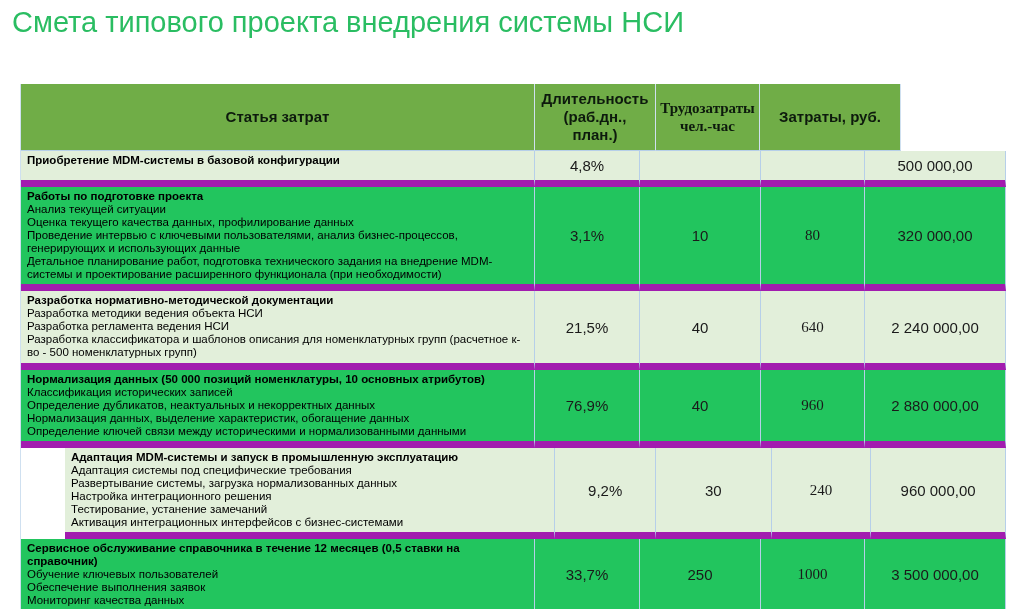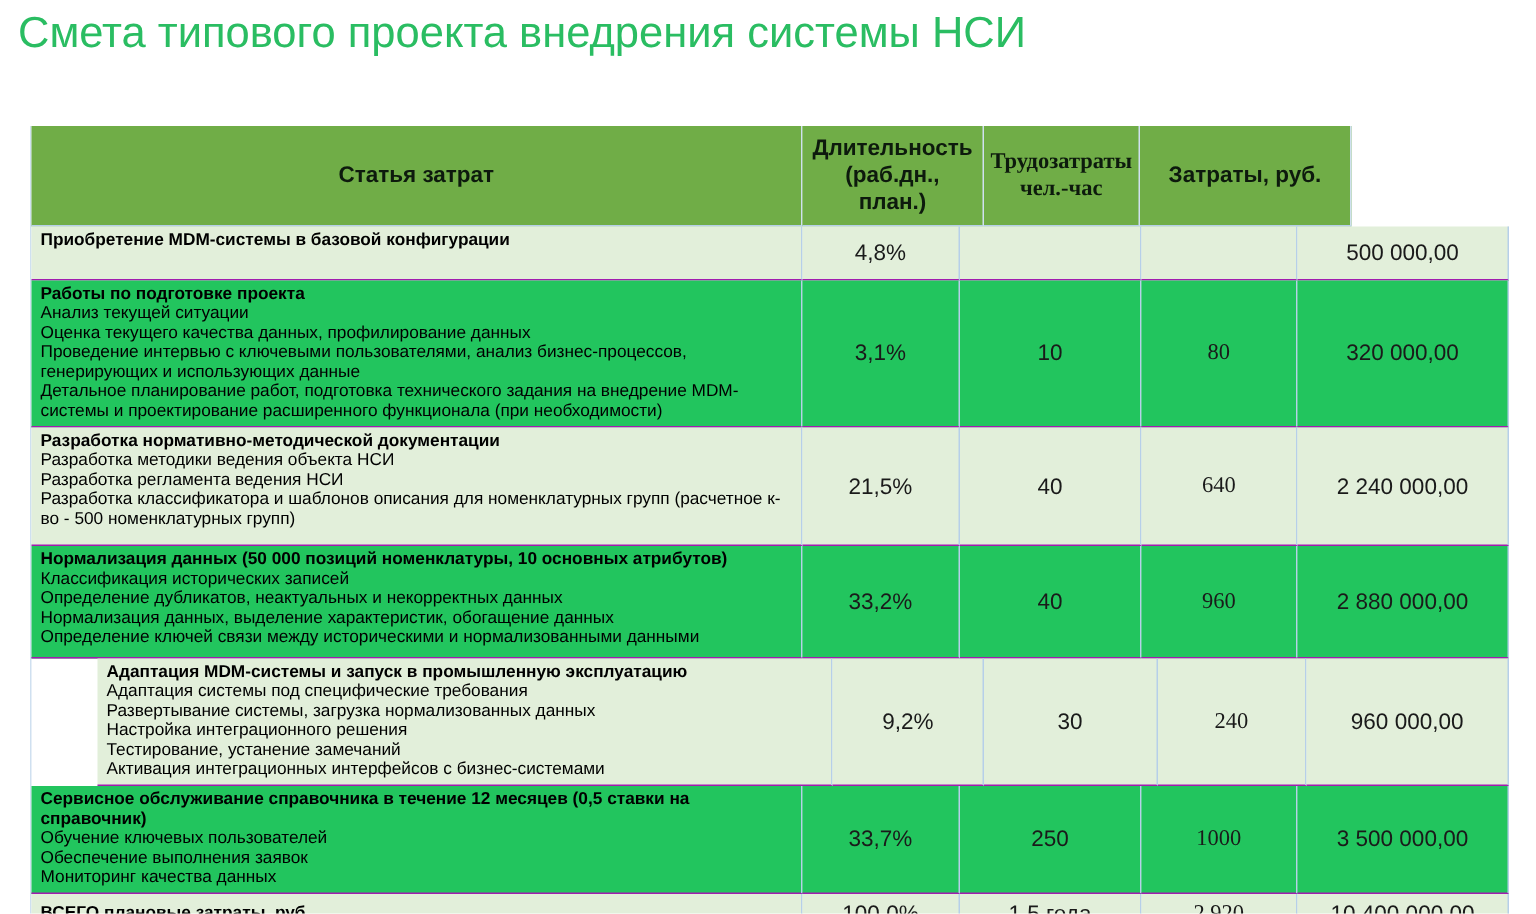--- a/index.html
+++ b/index.html
@@ -29,21 +29,21 @@
     position: absolute;
     left: 20px;
     top: 84px;
     width: 985px;
     border-left: 1px solid #cfe0f0;
   }
   .row { display: flex; align-items: stretch; }
   .cell {
     box-sizing: border-box;
     border-right: 1px solid #b6cfe9;
-    border-bottom: 1px solid #a21caf;
+    border-bottom: 7px solid #a21caf;
   }
   .c0 { width: 514px; }
   .c1 { width: 105px; }
   .c2 { width: 121px; }
   .c3 { width: 104px; font-family: Liberation Serif, serif; }
   .c4 { width: 141px; }
 
   
   .thead .cell {
     background: #70ad47;
@@ -146,21 +146,21 @@
     </div>
 
     <div class="row white r3">
       <div class="cell c0 item-cell">
         <div class="item-title">Нормализация данных (50 000 позиций номенклатуры, 10 основных атрибутов)</div>
         <div class="item-line">Классификация исторических записей</div>
         <div class="item-line">Определение дубликатов, неактуальных и некорректных данных</div>
         <div class="item-line">Нормализация данных, выделение характеристик, обогащение данных</div>
         <div class="item-line">Определение ключей связи между историческими и нормализованными данными</div>
       </div>
-      <div class="cell c1 val">33,2%</div>
+      <div class="cell c1 val">76,9%</div>
       <div class="cell c2 val">40</div>
       <div class="cell c3 val">960</div>
       <div class="cell c4 val">2 880 000,00</div>
     </div>
 
     <div class="row light r4">
       <div class="cell c0 item-cell">
         <div class="item-title">Адаптация MDM-системы и запуск в промышленную эксплуатацию</div>
         <div class="item-line">Адаптация системы под специфические требования</div>
         <div class="item-line">Развертывание системы, загрузка нормализованных данных</div>

